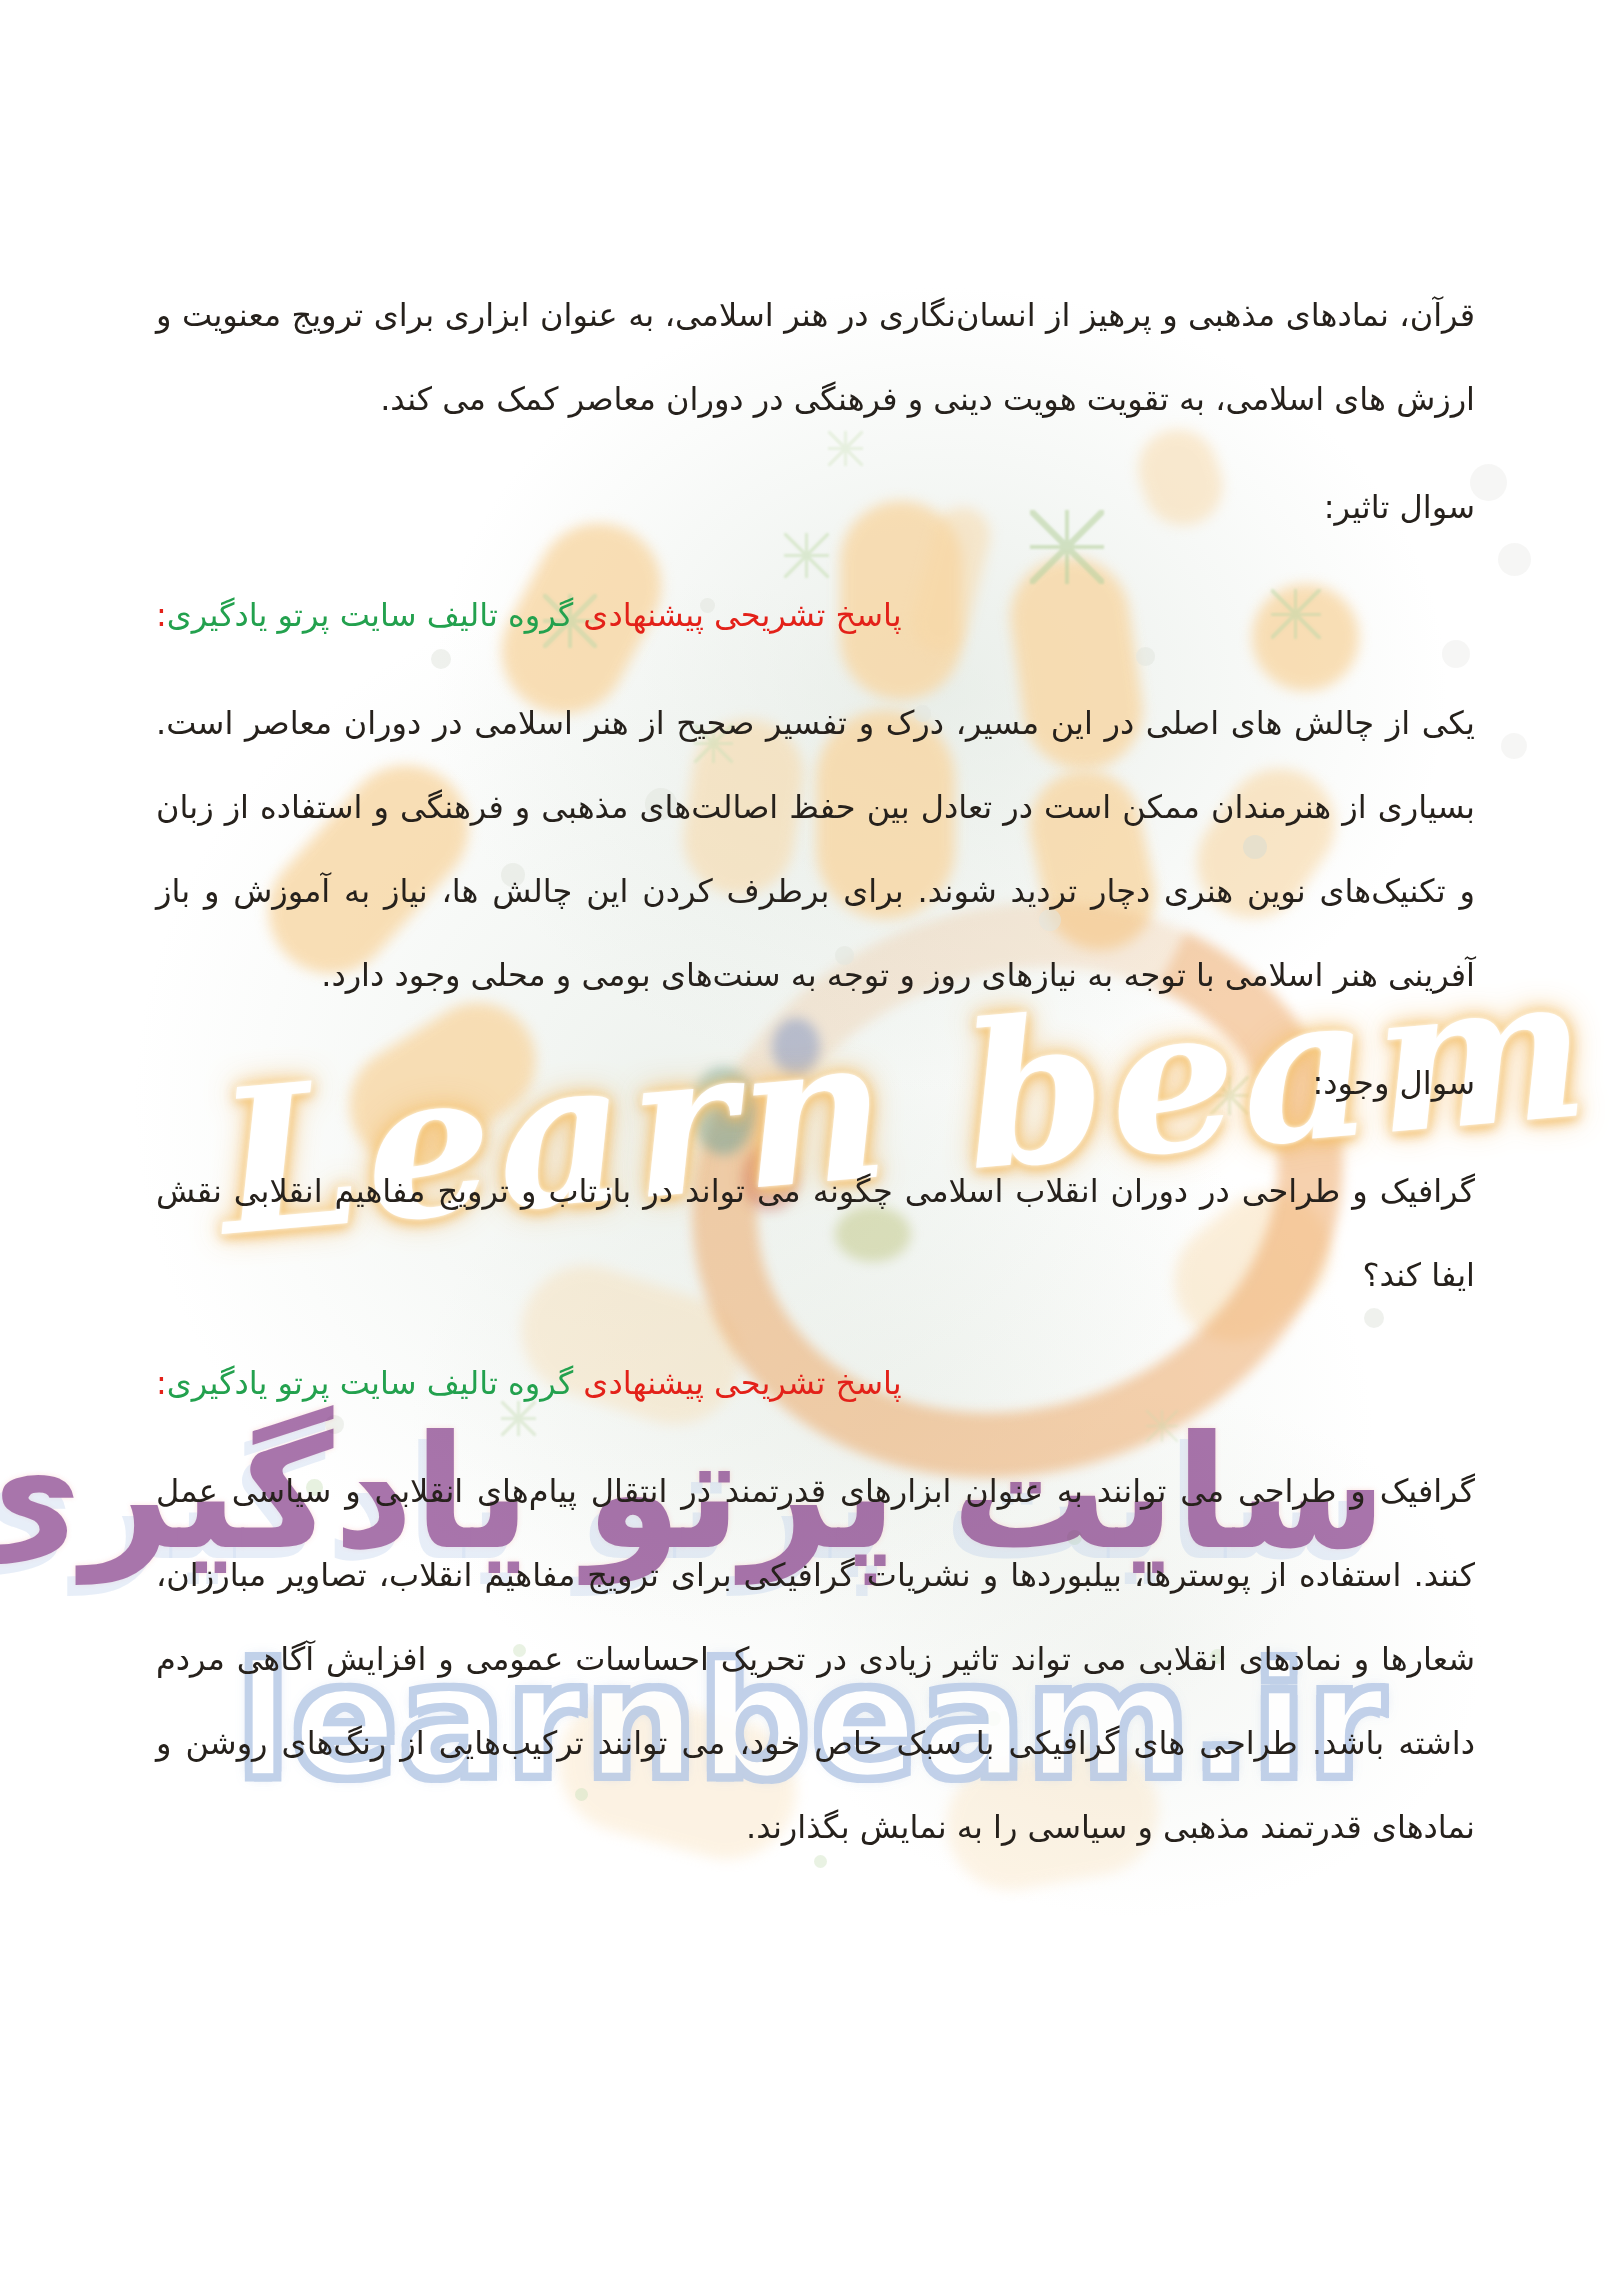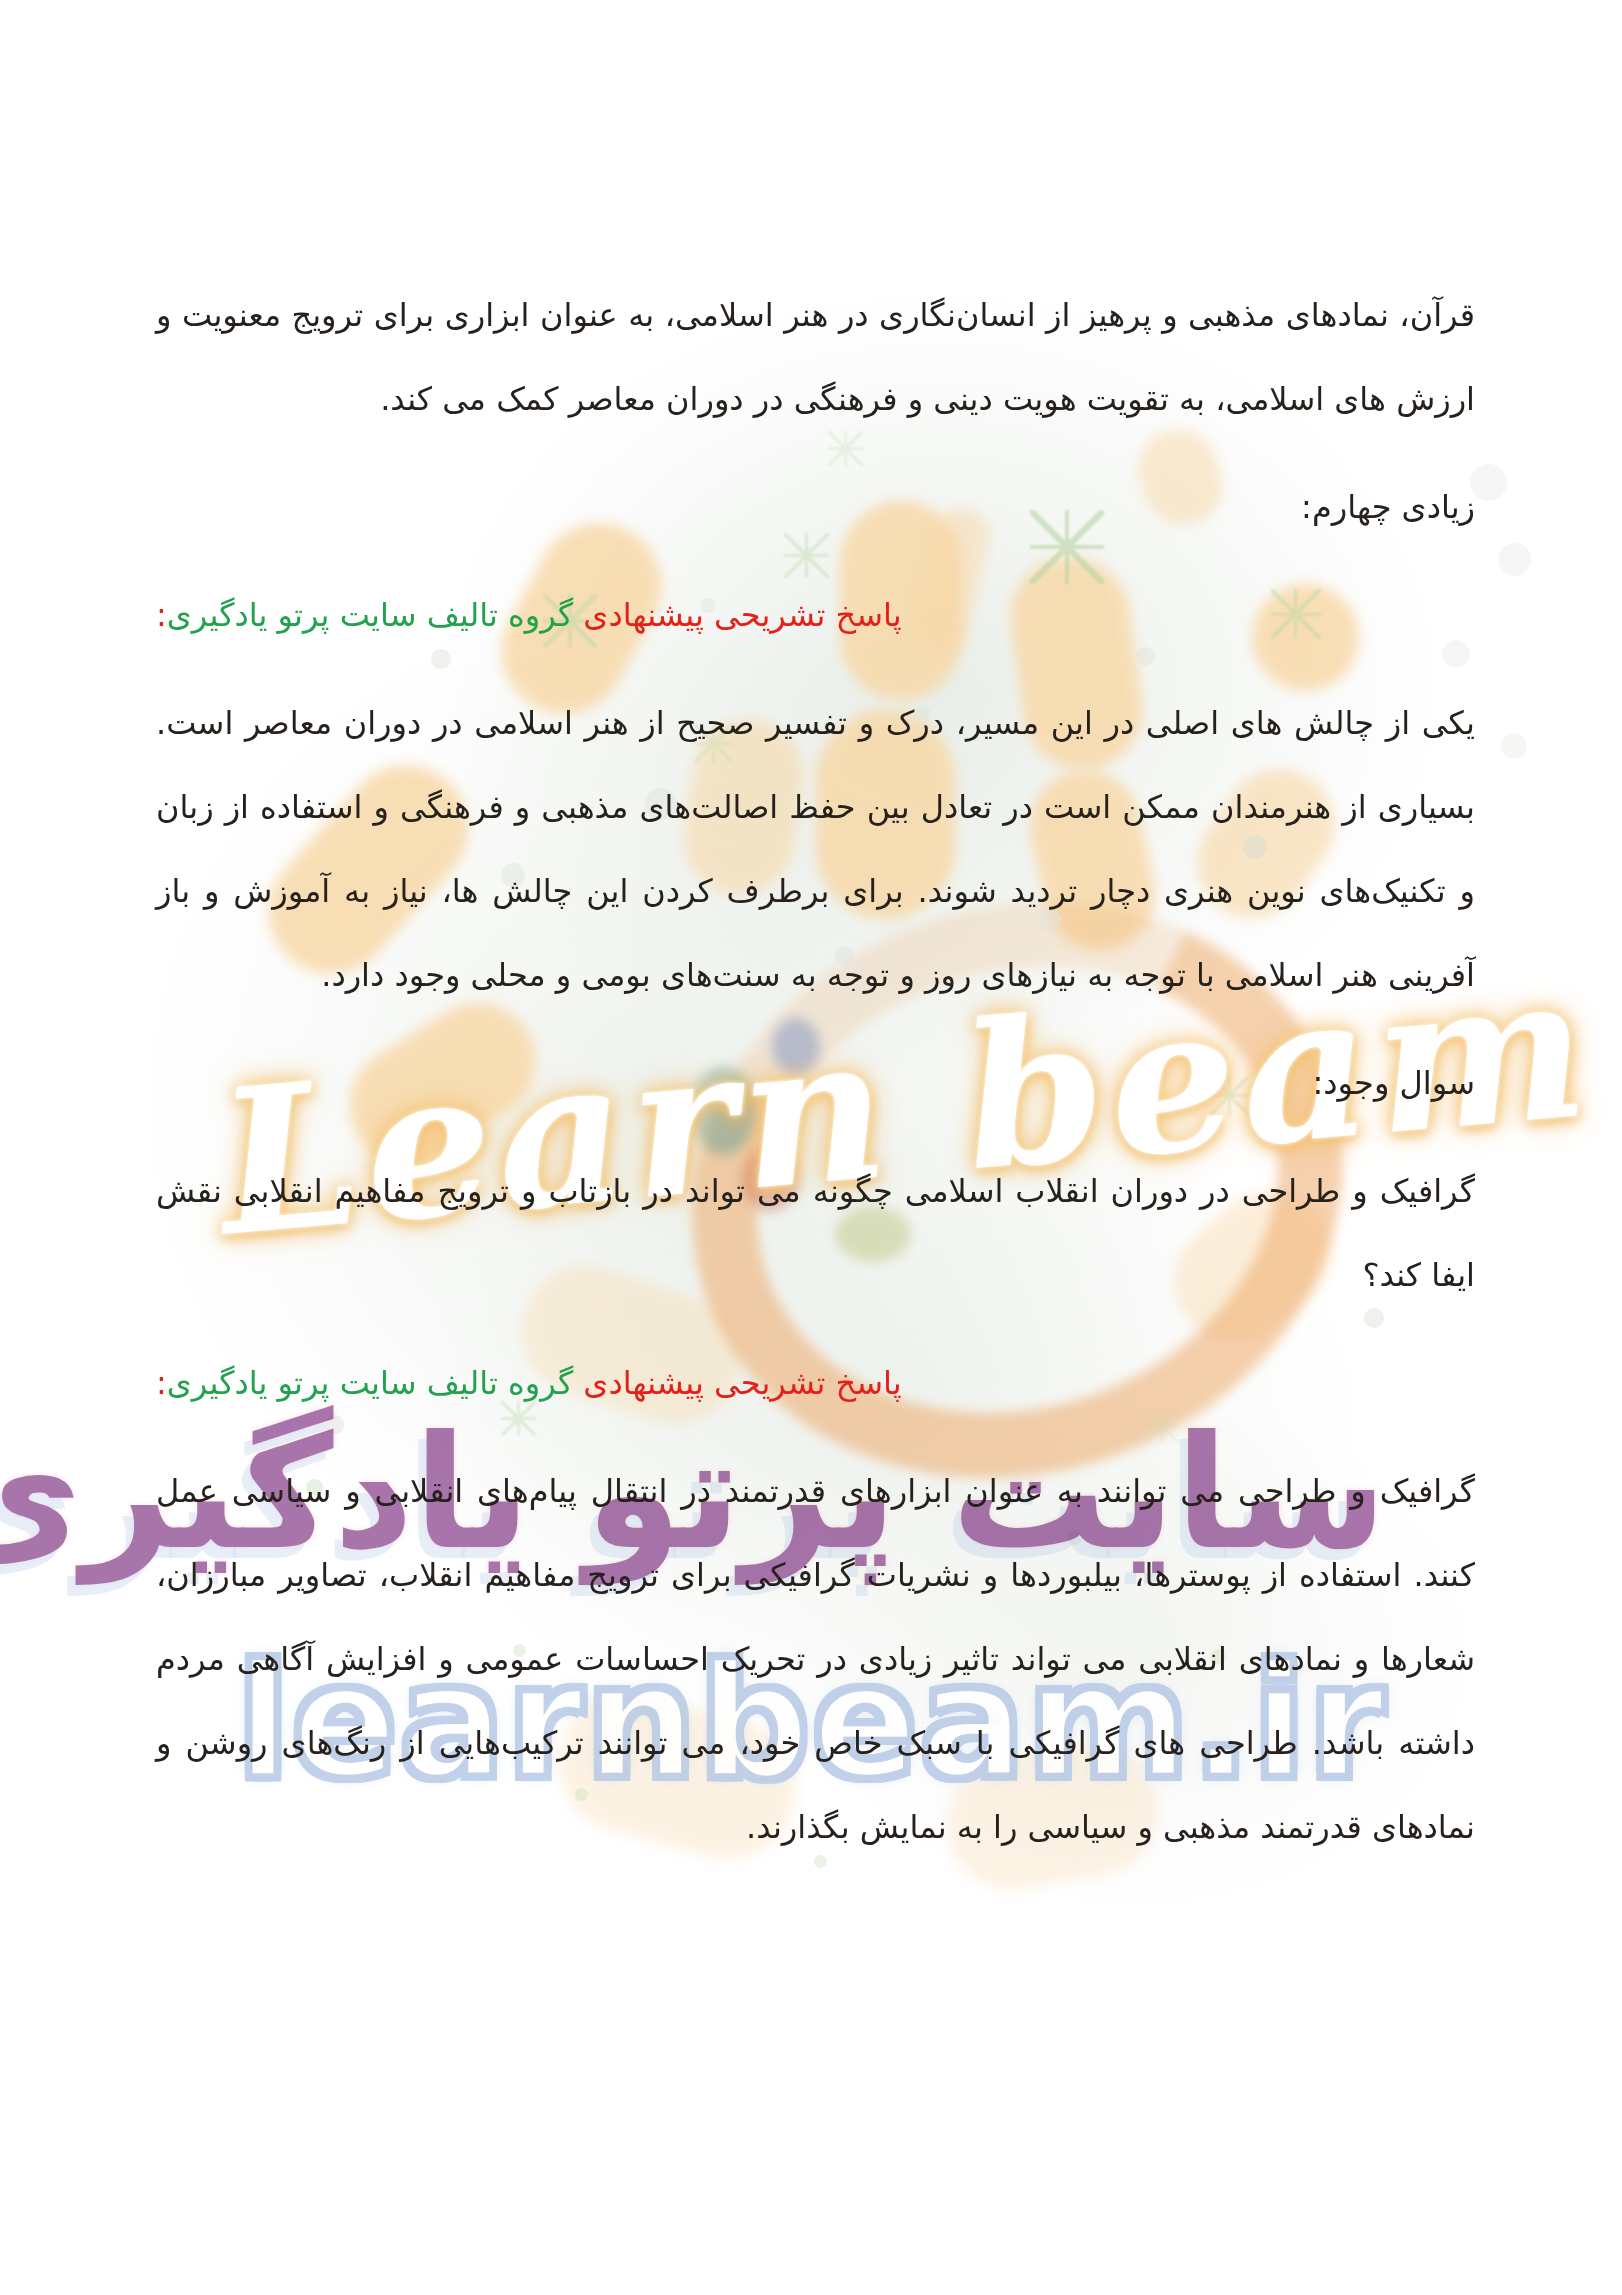--- a/index.html
+++ b/index.html
@@ -193,21 +193,21 @@
 
     <div class="wm-fa">سایت پرتو یادگیری</div>
 
     <div class="wm-domain">learnbeam.ir</div>
   </div>
 
   <div class="content">
 
     <p>قرآن، نمادهای مذهبی و پرهیز از انسان‌نگاری در هنر اسلامی، به عنوان ابزاری برای ترویج معنویت و ارزش های اسلامی، به تقویت هویت دینی و فرهنگی در دوران معاصر کمک می کند.</p>
 
-    <p class="heading">زیادی چهارم:</p>
+    <p class="heading">سوال تاثیر:</p>
 
 
     <p class="ans-label"><span class="lbl-red">پاسخ تشریحی پیشنهادی</span> <span class="lbl-green">گروه تالیف سایت پرتو یادگیری</span><span class="lbl-red">:</span></p>
 
     <p>یکی از چالش های اصلی در این مسیر، درک و تفسیر صحیح از هنر اسلامی در دوران معاصر است. بسیاری از هنرمندان ممکن است در تعادل بین حفظ اصالت‌های مذهبی و فرهنگی و استفاده از زبان و تکنیک‌های نوین هنری دچار تردید شوند. برای برطرف کردن این چالش ها، نیاز به آموزش و باز آفرینی هنر اسلامی با توجه به نیازهای روز و توجه به سنت‌های بومی و محلی وجود دارد.</p>
 
     <p class="heading">سوال وجود:</p>
 
     <p>گرافیک و طراحی در دوران انقلاب اسلامی چگونه می تواند در بازتاب و ترویج مفاهیم انقلابی نقش ایفا کند؟</p>
 

